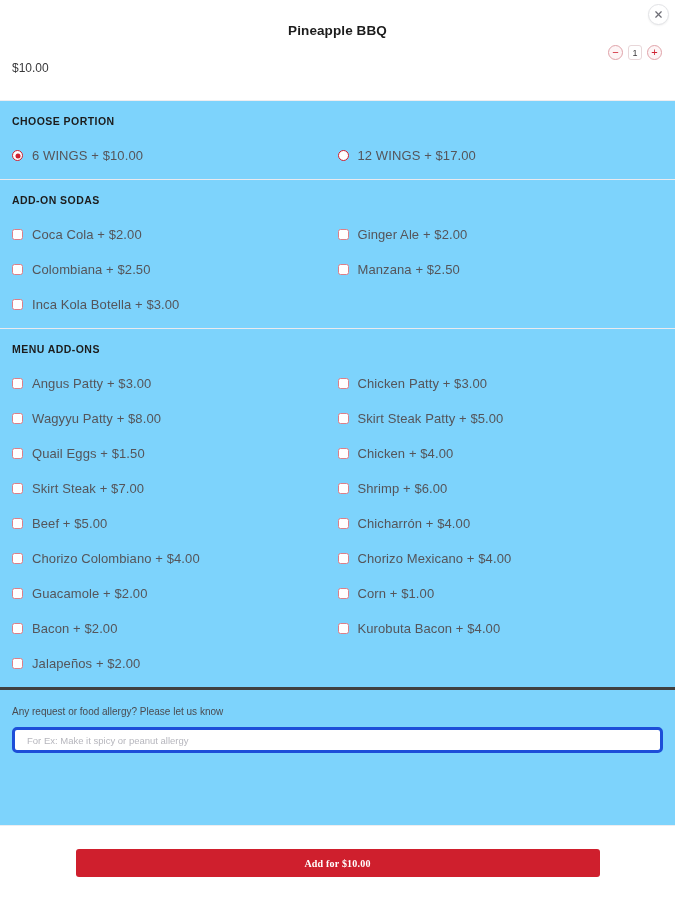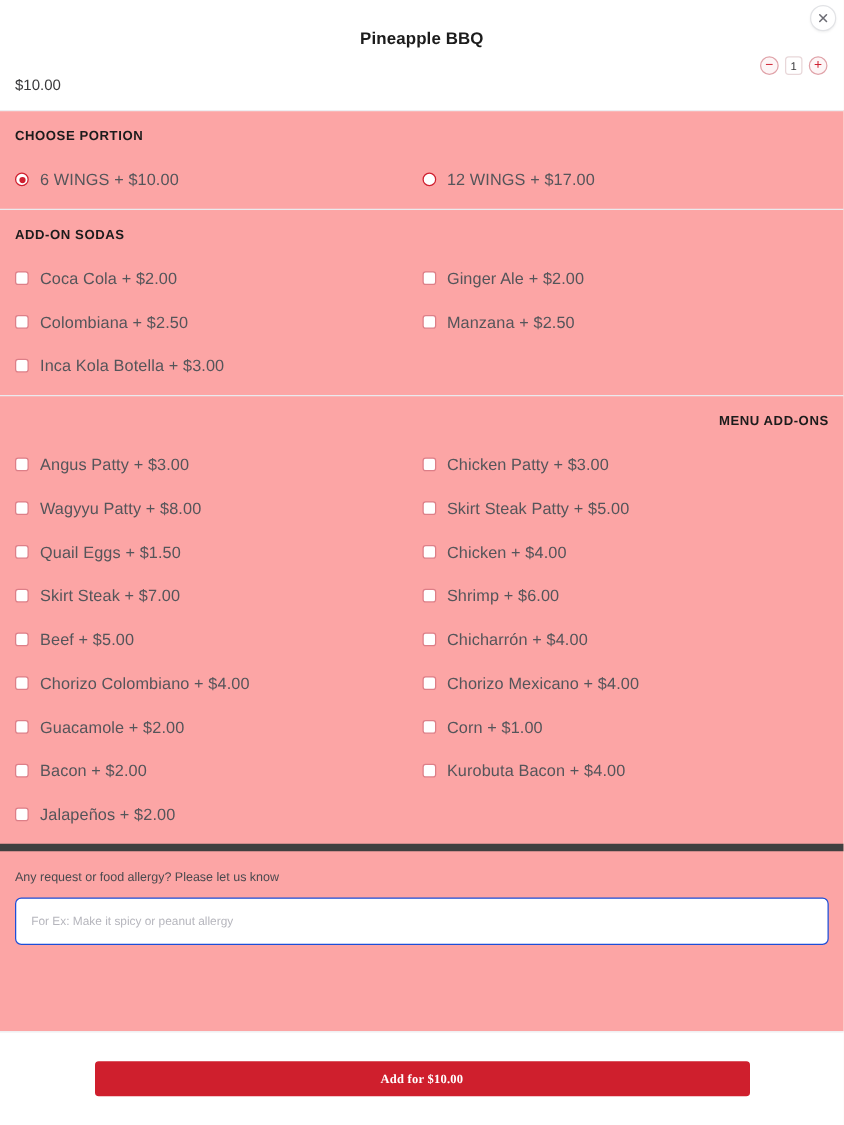--- a/index.html
+++ b/index.html
@@ -99,29 +99,30 @@
     display: flex;
     align-items: center;
     justify-content: center;
     box-sizing: border-box;
     padding: 0 2px;
   }
 
   
   .body {
     flex: 1 1 auto;
-    background: #fca5a5;
+    background: #7dd3fc;
     overflow: hidden;
     border-top: 1px solid #ededf0;
+    margin-top: 12px;
   }
   .section {
     padding: 14px 12px 6px 12px;
     border-bottom: 1px solid #eaeaee;
   }
-  .section.last { border-bottom: 6px solid #404040; text-align: right; }
+  .section.last { border-bottom: 3px solid #404040; }
   .section-title {
     font-size: 10.5px;
     font-weight: bold;
     letter-spacing: .45px;
     color: #1c1c1c;
     margin: 0 0 11px 0;
     text-transform: uppercase;
   }
   .opt-grid {
     display: grid;
@@ -180,23 +181,23 @@
   .note-section {
     padding: 16px 12px 18px 12px;
   }
   .note-label {
     font-size: 10px;
     color: #4a4a4f;
     margin-bottom: 10px;
   }
   .note-input {
     width: 100%;
-    height: 38px;
-    box-sizing: border-box;
-    border: 1px solid #1d4ed8;
+    height: 26px;
+    box-sizing: border-box;
+    border: 3px solid #1d4ed8;
     border-radius: 5px;
     background: #ffffff;
     padding: 0 12px;
     font-family: "Liberation Sans", sans-serif;
     font-size: 9.5px;
     color: #55555a;
     outline: none;
   }
   .note-input::placeholder { color: #b6b6bd; }
 

